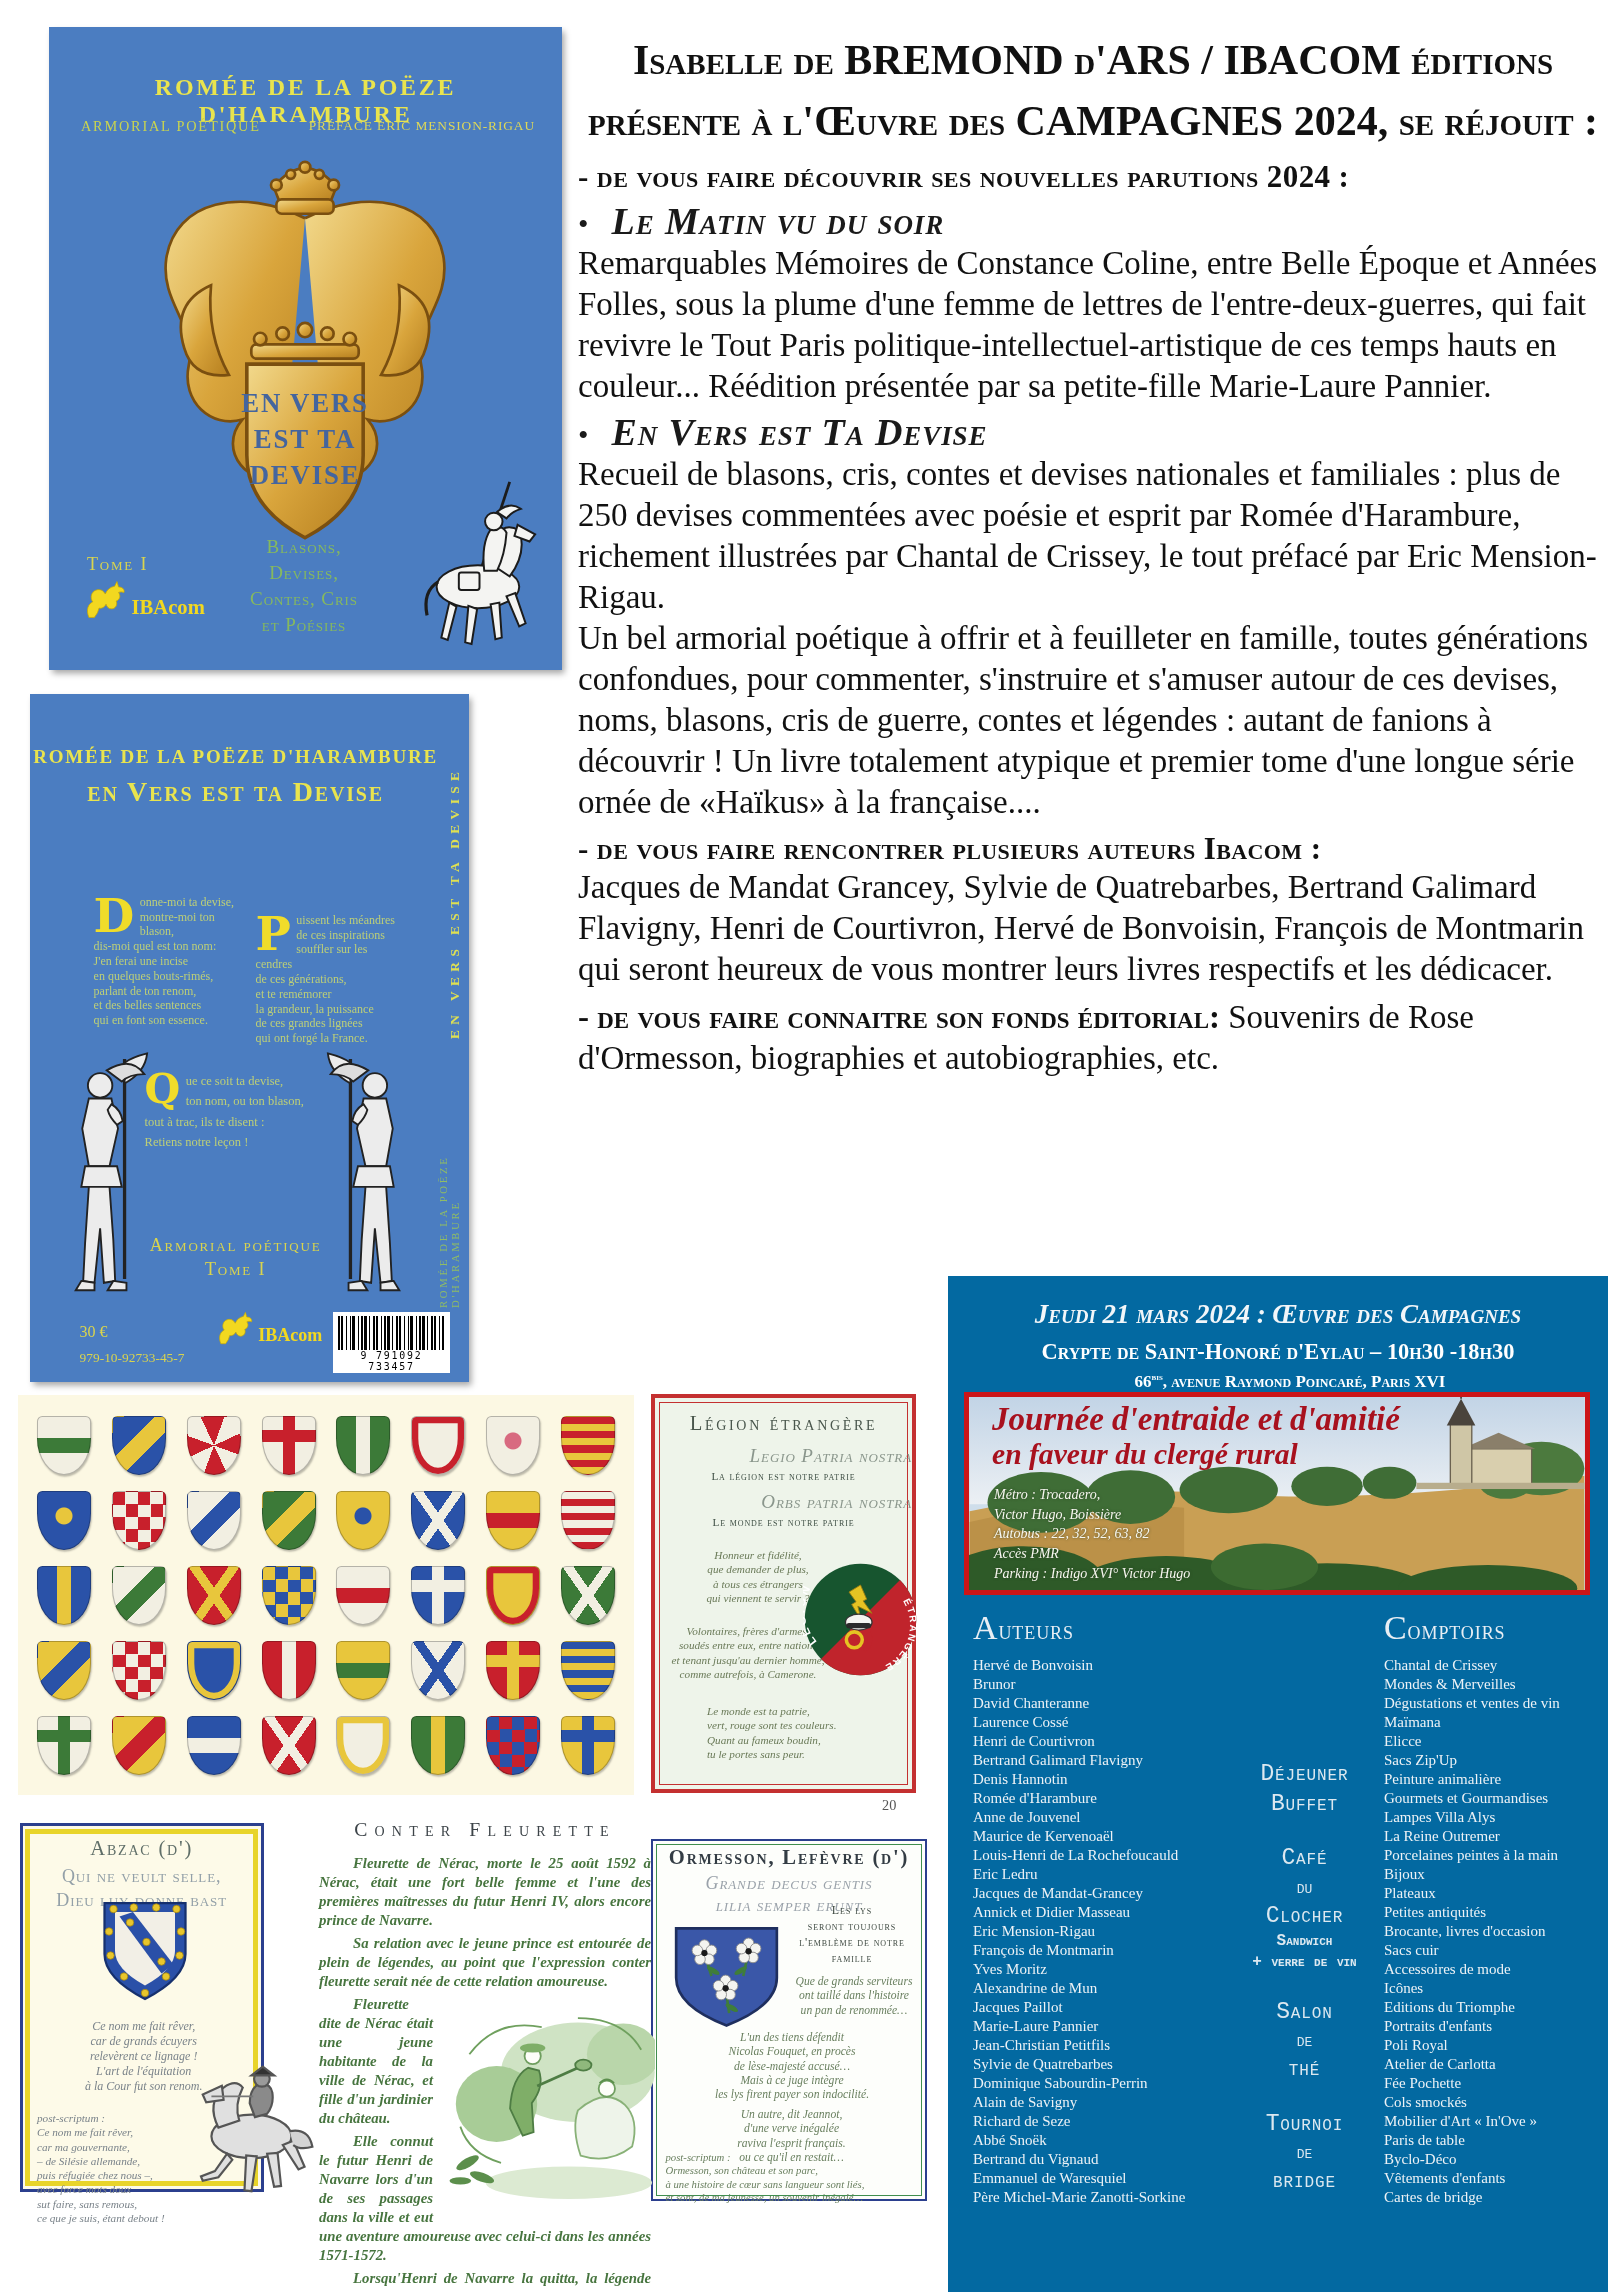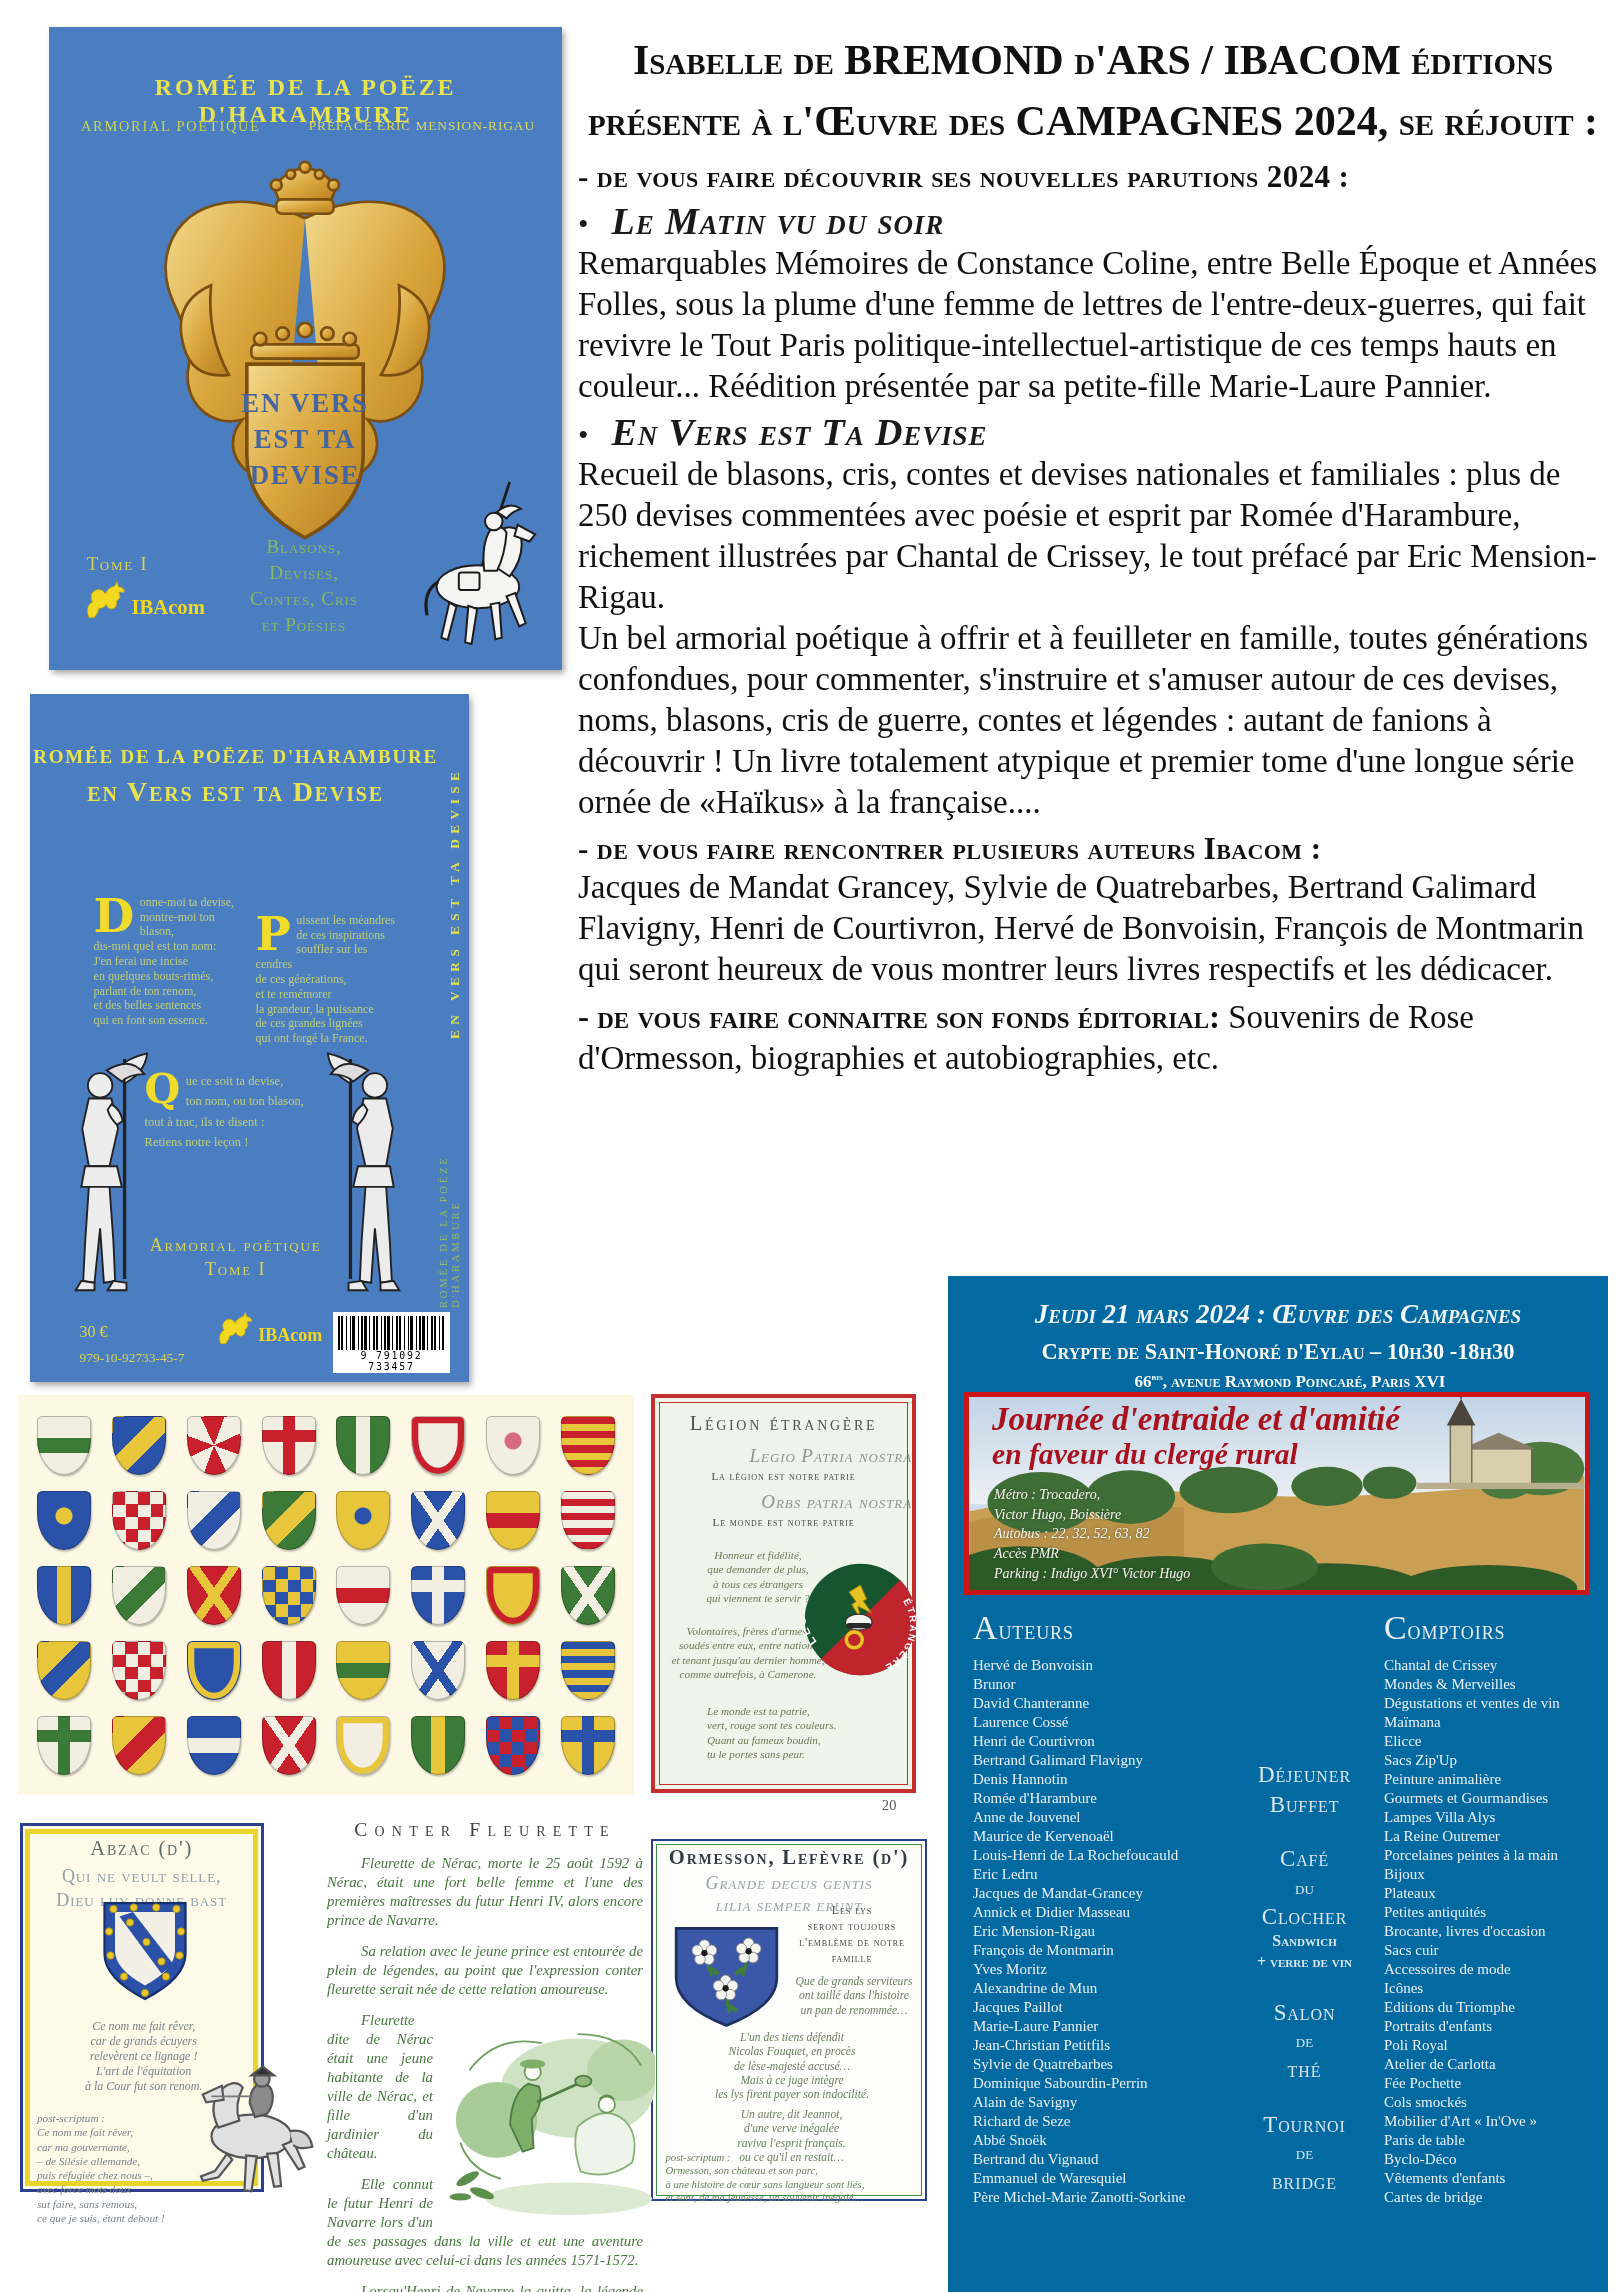--- a/index.html
+++ b/index.html
@@ -72,21 +72,21 @@
   .ev-addr{position:absolute;top:95px;left:12px;width:100%;text-align:center;font-size:17px;font-weight:bold;color:#fff;}
   .ev-addr sup{font-size:9.9px;}
   .ev-photo{position:absolute;left:16px;top:116px;width:616px;height:193px;border:5.4px solid #cc1518;background:#cfdeeb;}
   .ev-banner1{position:absolute;left:23px;top:3.6px;font-size:33px;font-weight:bold;font-style:italic;color:#a8111e;}
   .ev-banner2{position:absolute;left:23px;top:41px;font-size:29.6px;font-weight:bold;font-style:italic;color:#a8111e;}
   .ev-info{position:absolute;left:25px;top:88px;font-size:14px;font-style:italic;color:#f7f7f0;
            line-height:19.7px;text-shadow:0 0 2.7px rgba(40,60,30,.8);}
   .ev-colhead{position:absolute;font-size:26px;letter-spacing:0.9px;color:#e8eef4;}
   .ev-colhead::first-letter{font-size:34px;}
   .ev-list{position:absolute;margin:0;padding:0;list-style:none;font-size:15px;line-height:19px;color:#edf2f6;}
-  .ev-services{position:absolute;left:285px;top:484px;width:143px;text-align:center;color:#dce8f0;}
+  .ev-services{position:absolute;left:285px;top:484px;width:143px;text-align:center;color:#dce8f0;font-family:Liberation Mono, monospace;}
   .svc-lg{font-size:23px;letter-spacing:0.9px;line-height:29.6px;}
   .svc-md{font-size:19px;line-height:28px;}
   .svc-sm{font-size:16px;font-weight:bold;line-height:20.6px;}
   .svc-sp{margin-top:25px;}
 
   
   .shield-grid{position:absolute;left:18px;top:1395px;width:616px;height:400px;background:#fcf8e3;
                display:grid;grid-template-columns:repeat(8,1fr);justify-items:center;align-items:center;
                padding:12.5px 9px;box-sizing:border-box;}
   .shield{width:52px;height:57px;border:0.9px solid rgba(0,0,0,.25);box-shadow:0.9px 1.8px 1.8px rgba(0,0,0,.25);
@@ -137,21 +137,21 @@
   .abz-verse{position:absolute;left:36px;top:193px;width:170px;text-align:center;font-style:italic;
              font-size:12px;line-height:15px;color:#7a838a;}
   .abz-ps{position:absolute;left:14.3px;top:285px;font-style:italic;font-size:11.2px;line-height:14.3px;color:#7a838a;}
   .abz-shield{position:absolute;left:77px;top:72px;}
   .abz-horse{position:absolute;left:166px;top:2051px;z-index:5;}
 
   
   .fleurette{position:absolute;left:315px;top:1818px;width:340px;}
   .fl-title{text-align:center;font-size:19.7px;letter-spacing:7.2px;color:#3c4348;margin-bottom:12.5px;}
   .fl-body{font-size:14.8px;line-height:19px;font-style:italic;color:#47753f;text-align:justify;}
-  .fl-body p{margin:12px;text-indent:34px;}
+  .fl-body p{margin:4px;text-indent:34px;font-weight:bold;}
   .fl-img{float:right;width:213px;height:208px;margin:5.4px 0 3.6px 9px;}
 </style>
 </head>
 <body>
 
 <div class="page">
 
   <div class="cover1">
     <div class="c1-author">ROMÉE DE LA POËZE D'HARAMBURE</div>
     <div class="c1-series sc">ARMORIAL POÉTIQUE</div>

